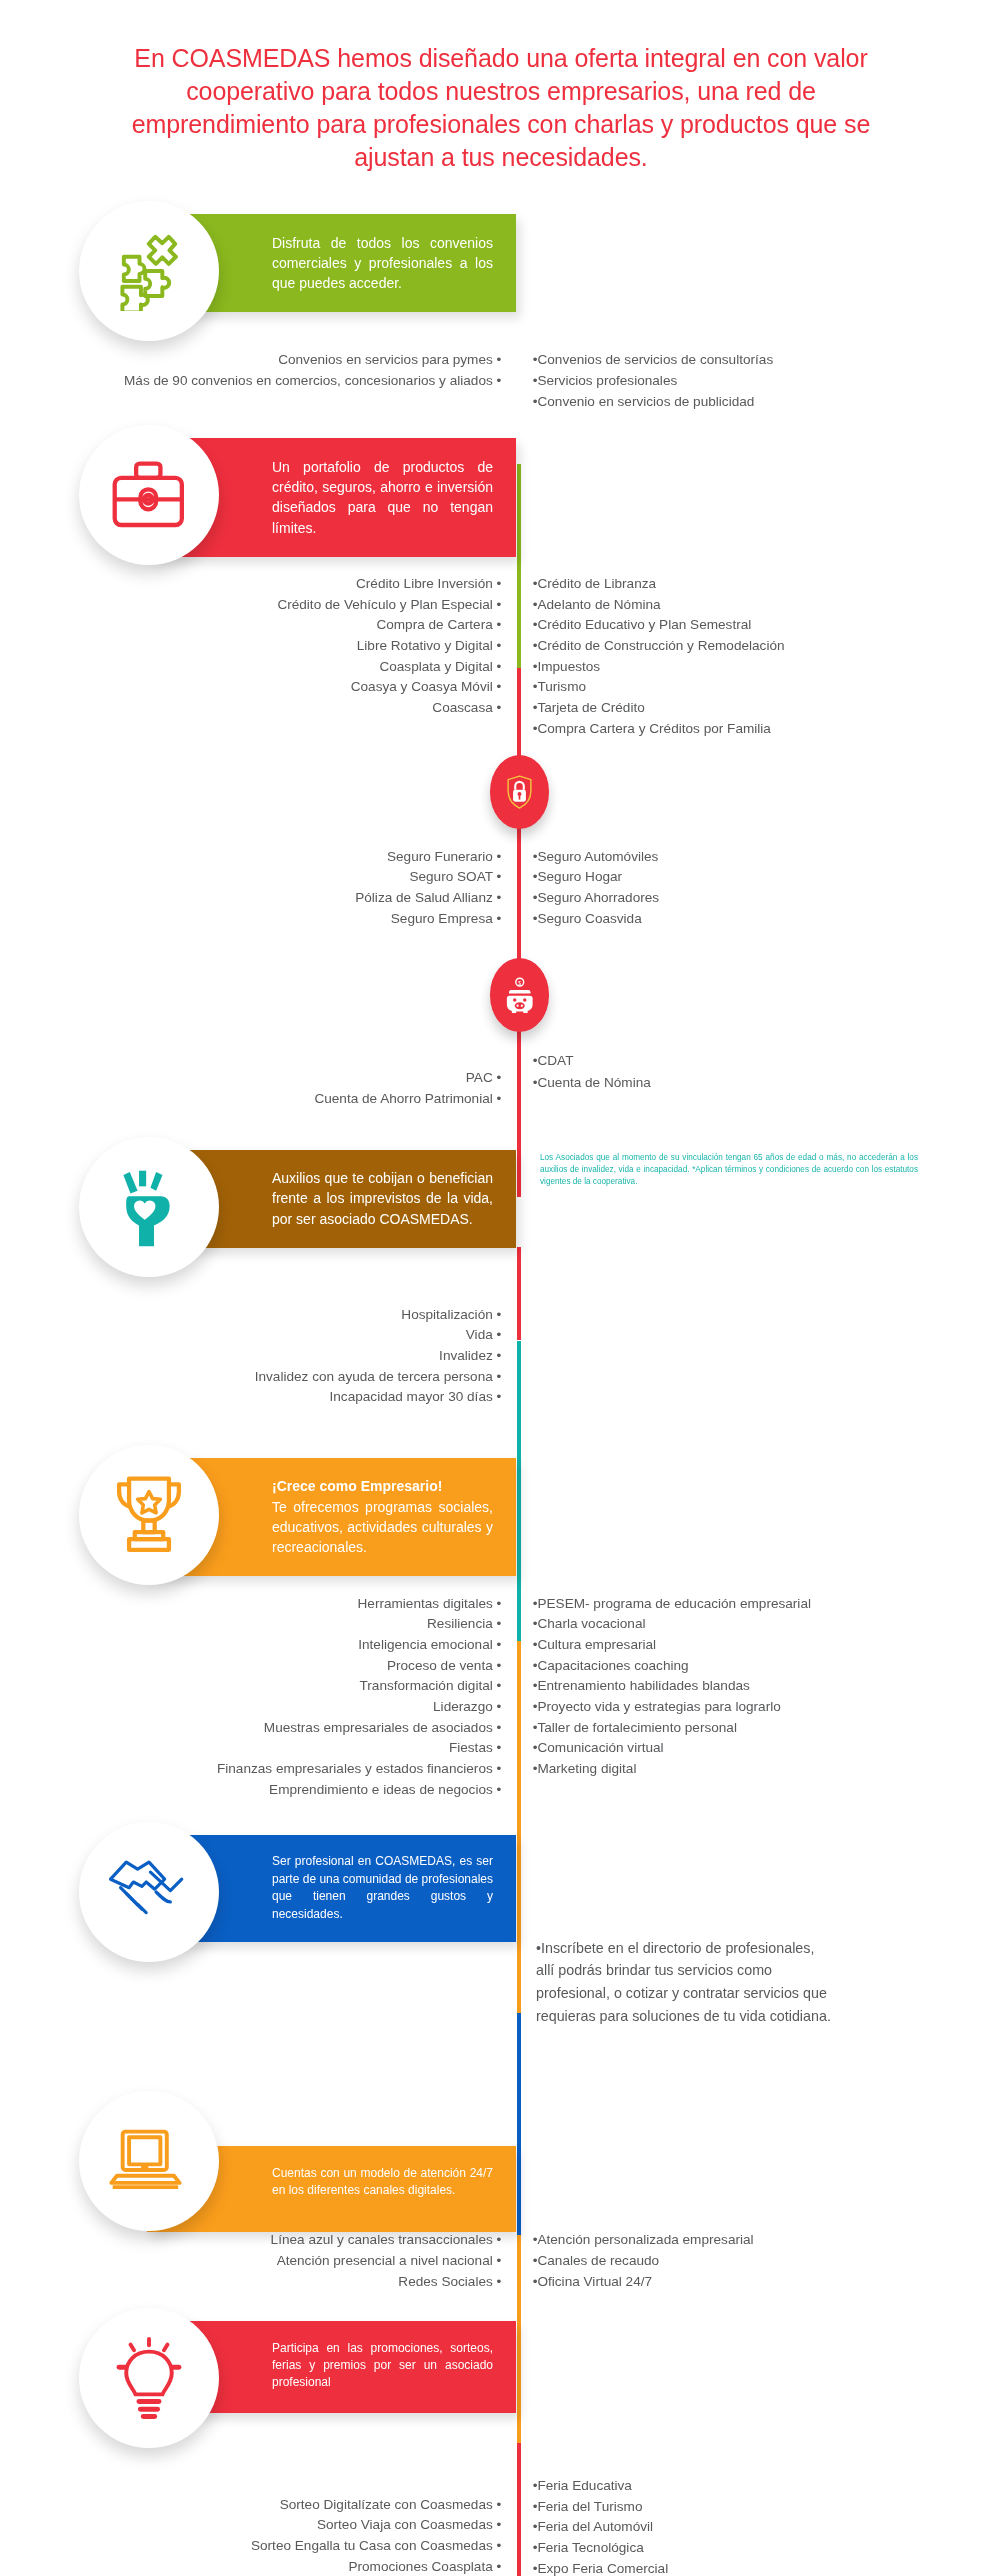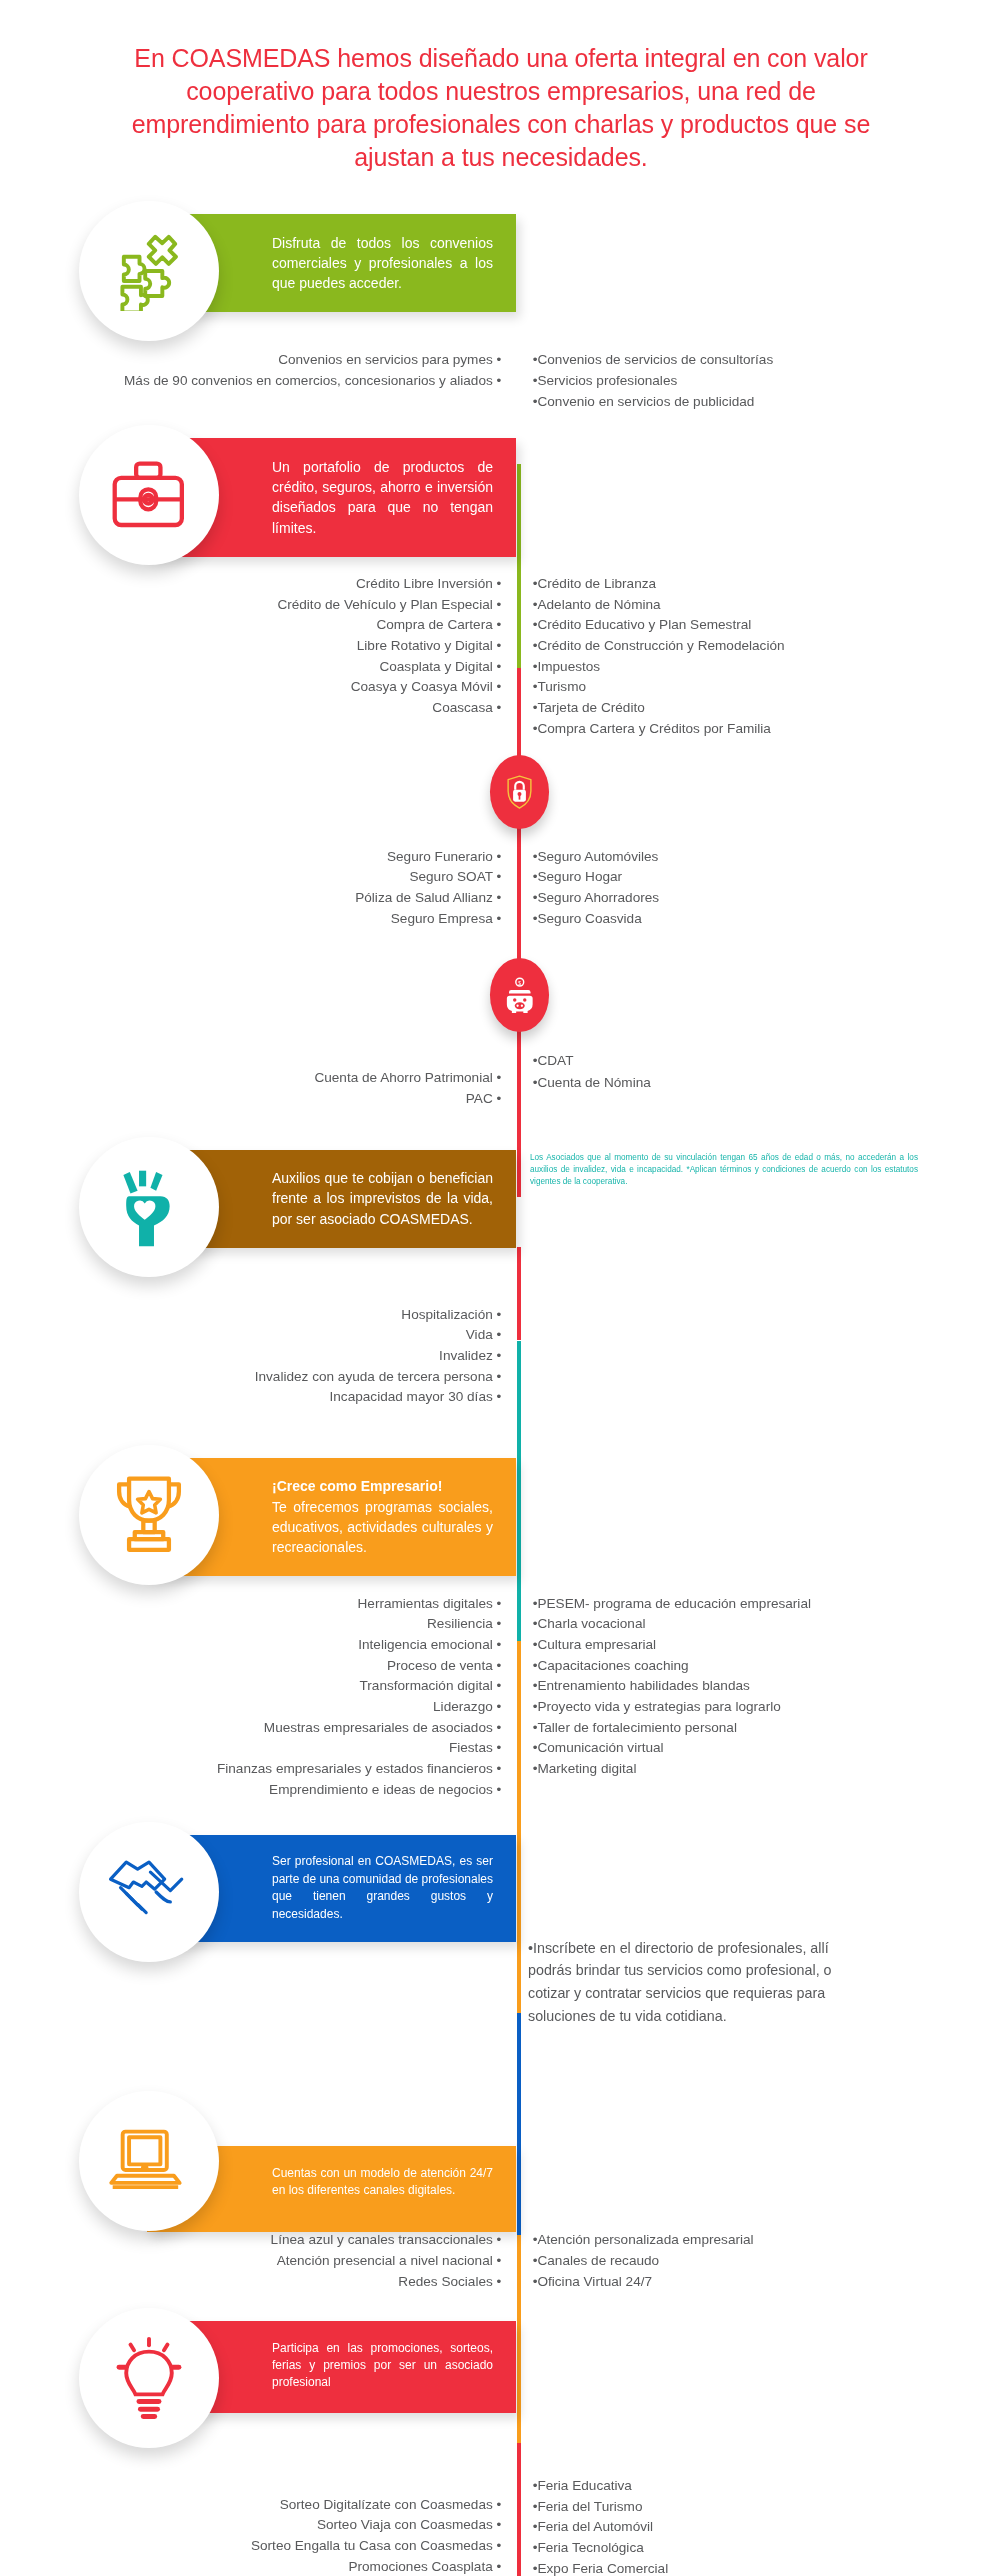--- a/index.html
+++ b/index.html
@@ -117,28 +117,28 @@
   }
   .col-left li::after { content: " \2022"; }
   .col-right li::before { content: "\2022 "; }
 
   .note-teal {
     color: #18b5ab;
     font-size: 8.2px;
     line-height: 1.42;
     text-align: justify;
     width: 401px;
-    padding-left: 13px;
+    padding-left: 23px;
   }
   .para-right {
     color: #58595b;
     font-size: 14.3px;
     line-height: 1.58;
     width: 315px;
-    padding-left: 11px;
+    padding-left: 19px;
   }
   .para-right::before { content: "\2022 "; }
 
   .pad-sm { height: 11.5px; }
   .pad-md { height: 24px; }
   .pad-lg { height: 43px; }
 </style>
 </head>
 <body>
 
@@ -264,22 +264,22 @@
           <circle cx="29" cy="32" r="2.4" fill="#ee2f3e"></circle>
           <ellipse cx="22" cy="40" rx="7" ry="5" fill="#ee2f3e"></ellipse>
           <circle cx="19" cy="40" r="1.6" fill="#ffffff"></circle>
           <circle cx="25" cy="40" r="1.6" fill="#ffffff"></circle>
         </svg>
       </div>
     </div>
     <div class="pad-sm"></div>
     <div class="cols" style="align-items:flex-start;">
       <ul class="col-left" style="padding-top:21.5px;">
+        <li>PAC</li>
         <li>Cuenta de Ahorro Patrimonial</li>
-        <li>PAC</li>
       </ul>
       <ul class="col-right">
         <li style="line-height:2.1;">CDAT</li>
         <li style="line-height:1.2;">Cuenta de Nómina</li>
       </ul>
     </div>
   </div>
 
   <div class="section" style="padding-top:27px;">
     <div class="banner-row">

